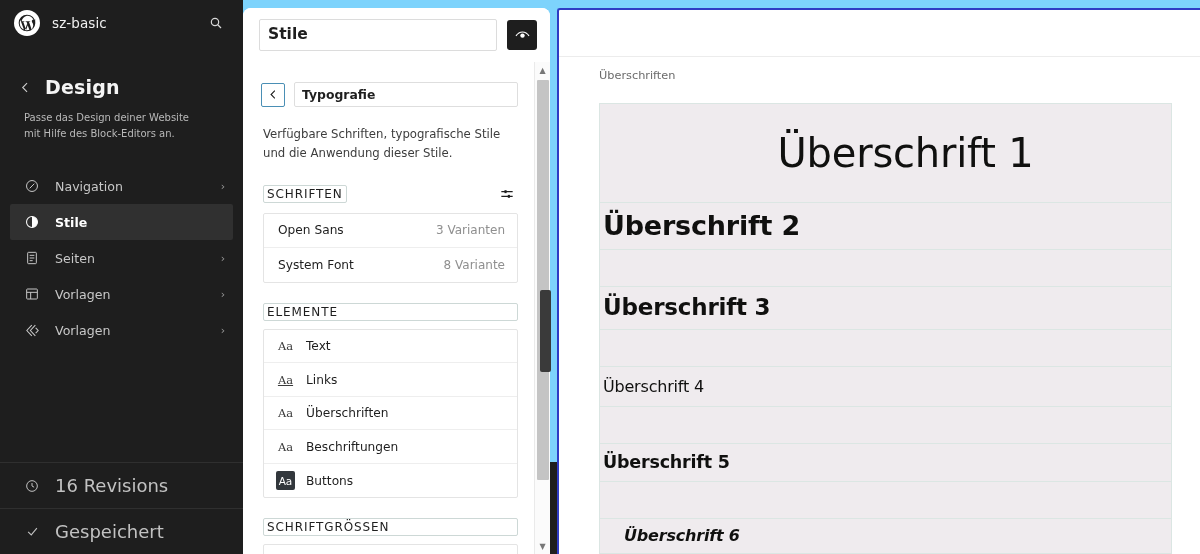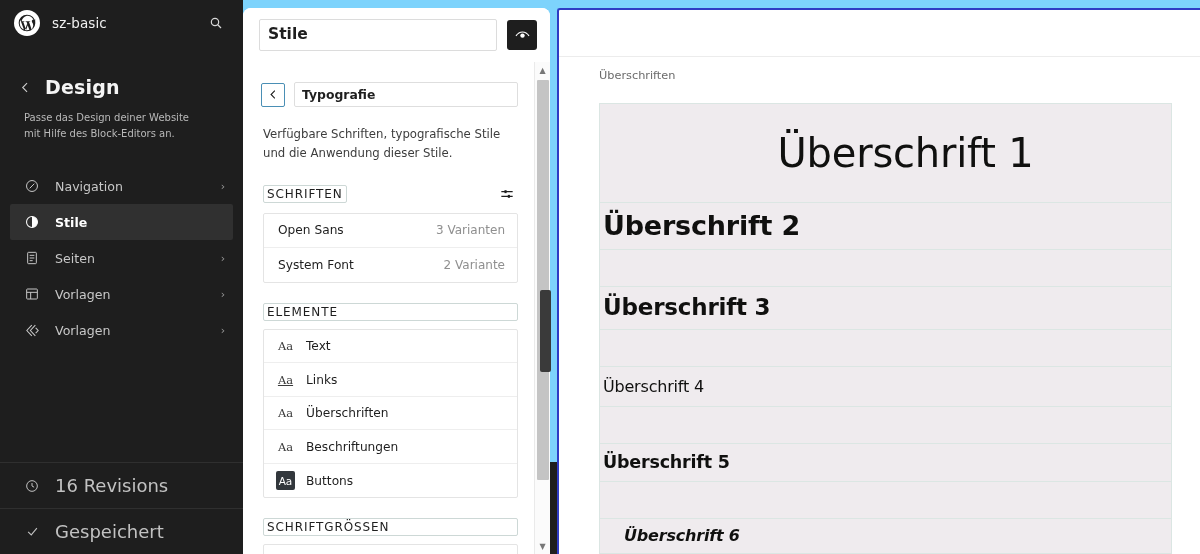--- a/index.html
+++ b/index.html
@@ -591,21 +591,21 @@
             </span>
           </div>
 
           <div class="card">
             <div class="card-row">
               <span class="rname">Open Sans</span>
               <span class="rmeta">3 Varianten</span>
             </div>
             <div class="card-row">
               <span class="rname">System Font</span>
-              <span class="rmeta">2 Variante</span>
+              <span class="rmeta">8 Variante</span>
             </div>
           </div>
 
           <div class="section-label-row">
             <span class="section-label wide">ELEMENTE</span>
           </div>
 
           <div class="card">
             <div class="elem-row">
               <span class="aa">Aa</span>

